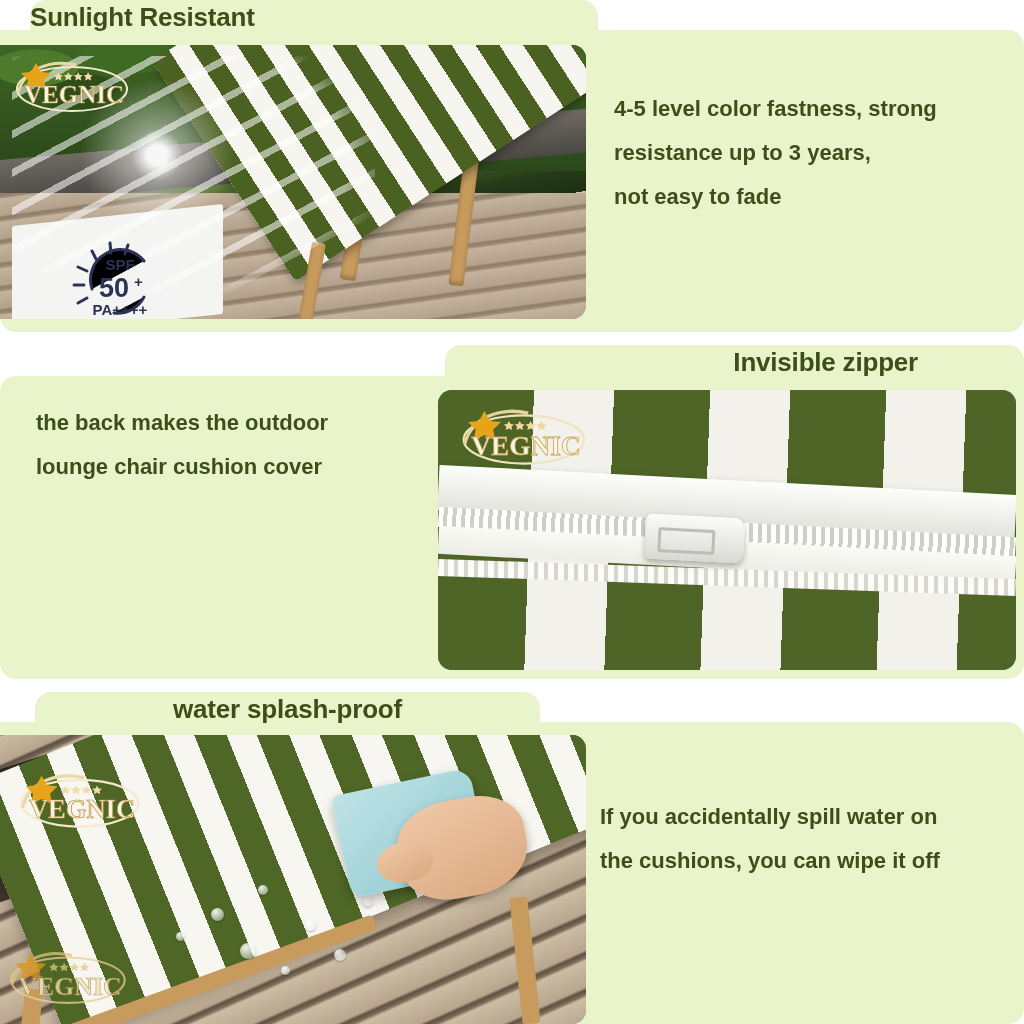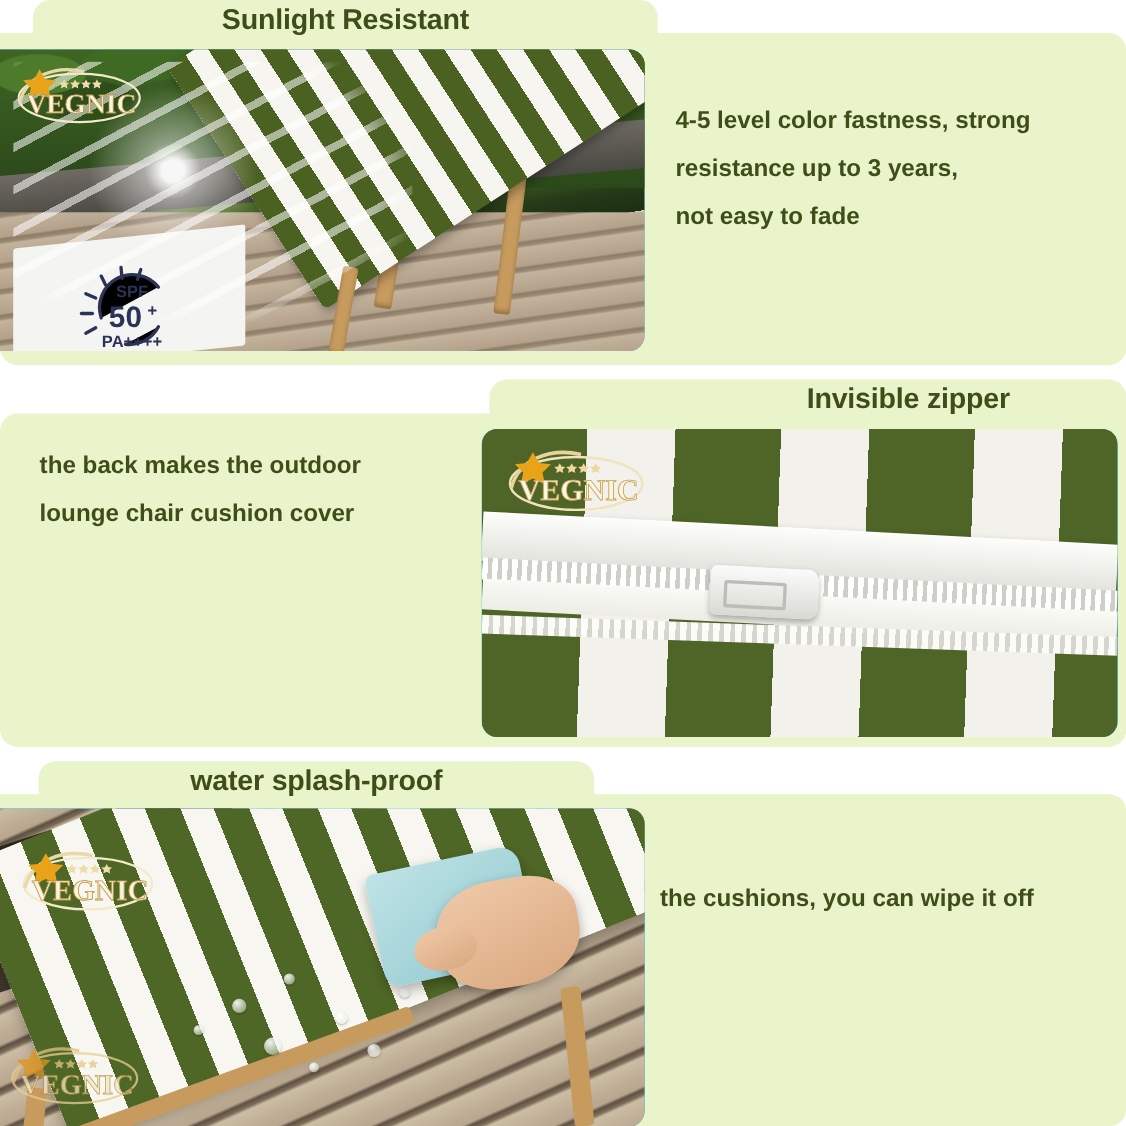--- a/index.html
+++ b/index.html
@@ -22,21 +22,21 @@
 
   
   .logo{position:absolute;z-index:6;}
   .logo svg{display:block;}
 
   
   .spf{position:absolute;z-index:6;}
 
   
   #p1 .tab{left:30px;top:0px;width:568px;height:34px;
-           justify-content:center;}
+           }
   #p1 .tab-text{font-size:26px;}
   #p1 .body{left:0px;top:30px;width:1024px;height:302px;
             border-radius:0 16px 16px 16px;}
   #p1 .photo{left:0px;top:45px;width:586px;height:274px;
              border-radius:0 14px 14px 0;}
   #p1 .copy{left:614px;top:98px;width:400px;font-size:22px;line-height:1;}
 
   
   .p1-bg{position:absolute;inset:0;
          background:
@@ -299,17 +299,18 @@
             <path d="M64 22 l2.4 4.4 5 .5 -3.6 3.4 1 4.9 -4.8-2.4 -4.8 2.4 1-4.9 -3.6-3.4 5-.5z" transform="scale(.62) translate(30,9)"></path>
             <path d="M80 22 l2.4 4.4 5 .5 -3.6 3.4 1 4.9 -4.8-2.4 -4.8 2.4 1-4.9 -3.6-3.4 5-.5z" transform="scale(.62) translate(30,9)"></path>
             <path d="M96 22 l2.4 4.4 5 .5 -3.6 3.4 1 4.9 -4.8-2.4 -4.8 2.4 1-4.9 -3.6-3.4 5-.5z" transform="scale(.62) translate(30,9)"></path>
           </g>
           <text x="64" y="50" text-anchor="middle" font-family="'Liberation Serif',serif" font-size="25" font-weight="bold" fill="#f3e7c8" stroke="#b08a36" stroke-width=".7">VEGNIC</text>
         </svg>
       </div>
     </div>
 
     <div class="copy">
+      <p>If you accidentally spill water on</p>
       <p>the cushions, you can wipe it off</p>
     </div>
   </div>
 
 </div>
 
 </body></html>

